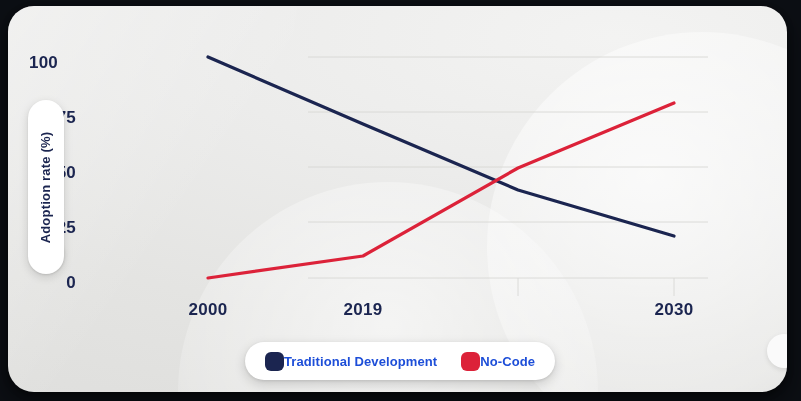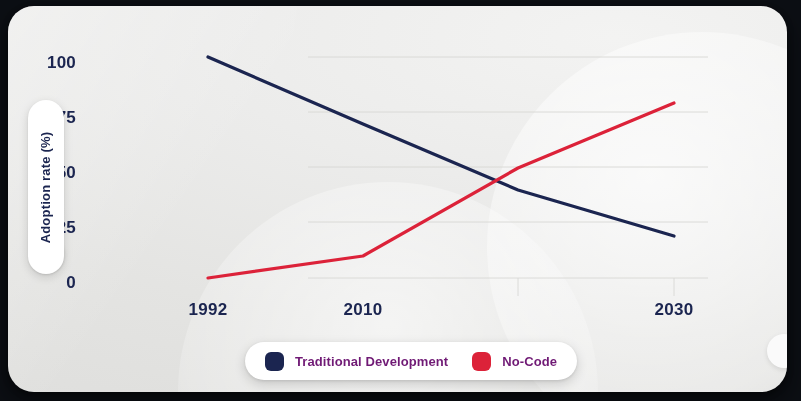--- a/index.html
+++ b/index.html
@@ -76,21 +76,21 @@
   .legend{
     position:absolute;left:237px;top:336px;height:38px;
     background:#fff;border-radius:19px;
     box-shadow:0 4px 12px rgba(0,0,0,.16), 0 1px 3px rgba(0,0,0,.10);
     display:flex;align-items:center;gap:0;padding:0 20px;
   }
   .legend-item{display:flex;align-items:center;}
   .legend-item + .legend-item{margin-left:24px;}
   .swatch{width:19px;height:19px;border-radius:6px;flex:0 0 auto;}
   .legend-label{
-    margin-left:11px;color:#701a75;font-weight:700;font-size:13px;letter-spacing:.1px;white-space:nowrap;
+    color:#1d4ed8;font-weight:700;font-size:13px;letter-spacing:.1px;white-space:nowrap;
   }
 </style>
 </head>
 <body>
 
 <div class="stage">
   <div class="card">
 
     <div class="sheen"></div>
     <div class="blob-right"></div>
@@ -111,28 +111,28 @@
         </g>
         <g fill="none" stroke="#1b2550" stroke-width="3.2" stroke-linecap="round" stroke-linejoin="round">
           <polyline points="200,51 355,118 510,184 666,230"></polyline>
         </g>
         <g fill="none" stroke="#dc2239" stroke-width="3.2" stroke-linecap="round" stroke-linejoin="round">
           <polyline points="200,272 355,250 510,162 666,97"></polyline>
         </g>
       </svg>
     </div>
 
-    <div class="ytick" style="left:22px;top:47px;">100</div>
+    <div class="ytick" style="left:4px;top:47px;">100</div>
     <div class="ytick" style="left:22px;top:102px;">75</div>
     <div class="ytick" style="left:22px;top:157px;">50</div>
     <div class="ytick" style="left:22px;top:212px;">25</div>
     <div class="ytick" style="left:22px;top:267px;">0</div>
 
-    <div class="xtick" style="left:160px;">1992</div>
-    <div class="xtick" style="left:315px;">2010</div>
+    <div class="xtick" style="left:160px;">2000</div>
+    <div class="xtick" style="left:315px;">2019</div>
     <div class="xtick" style="left:626px;">2030</div>
 
     <div class="ypill">
       <span>Adoption rate (%)</span>
     </div>
 
     <div class="legend">
       <div class="legend-item">
         <span class="swatch" style="background:#1b2550;"></span>
         <span class="legend-label">Traditional Development</span>

